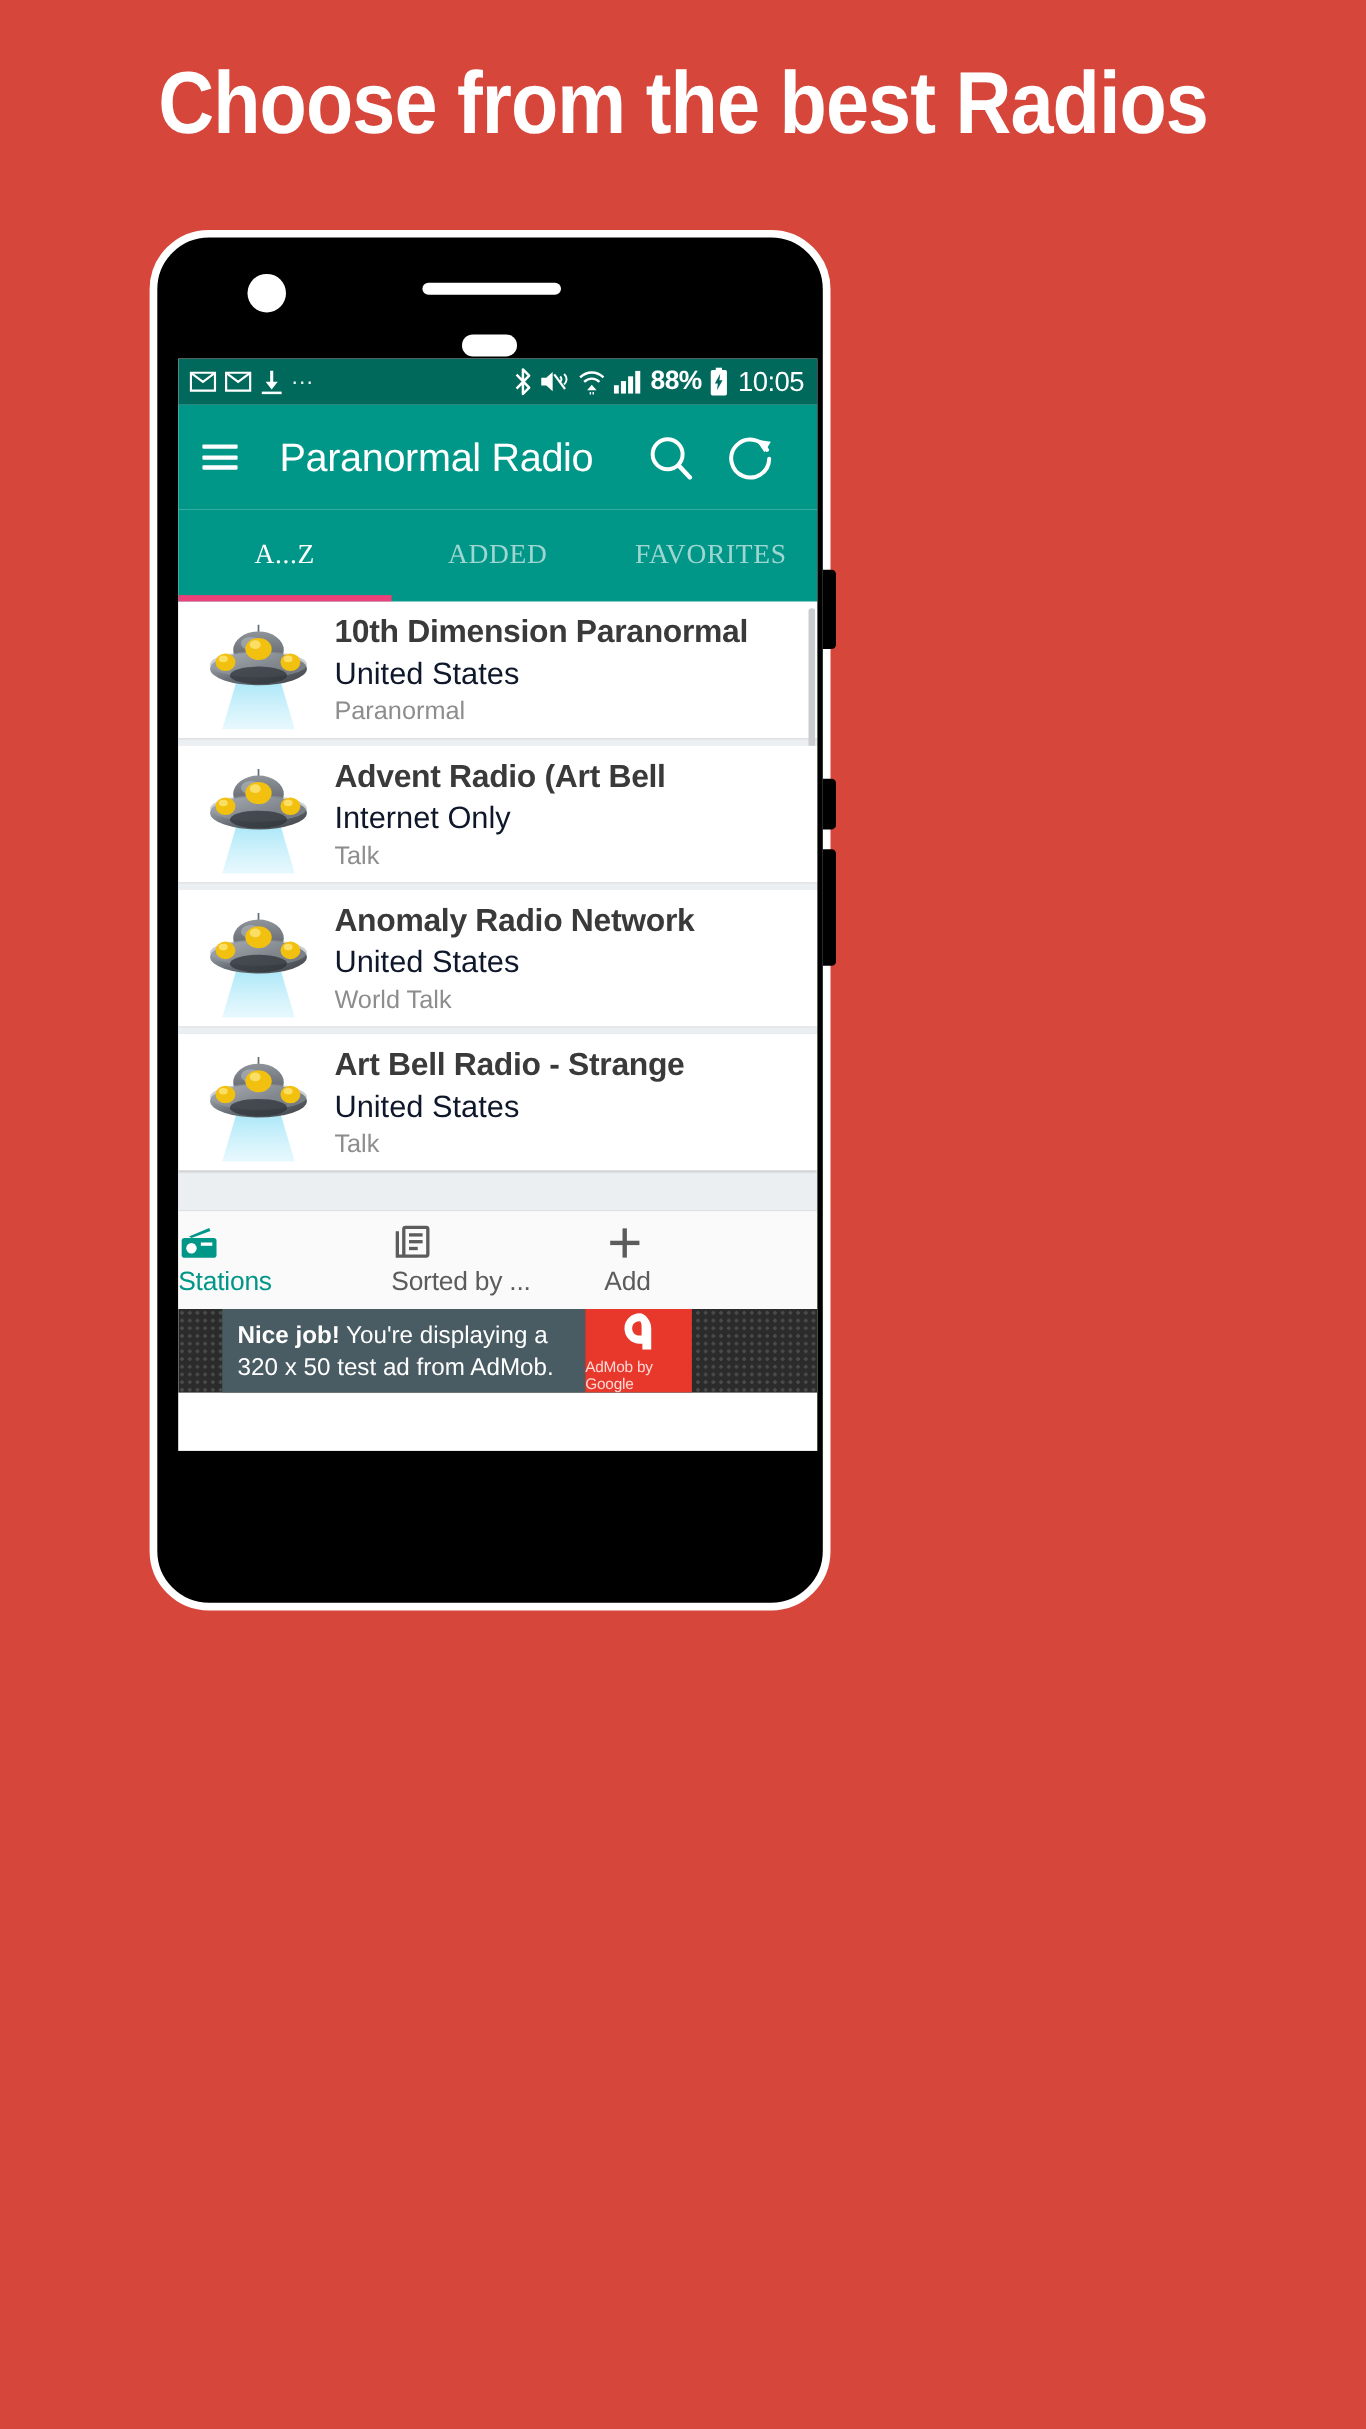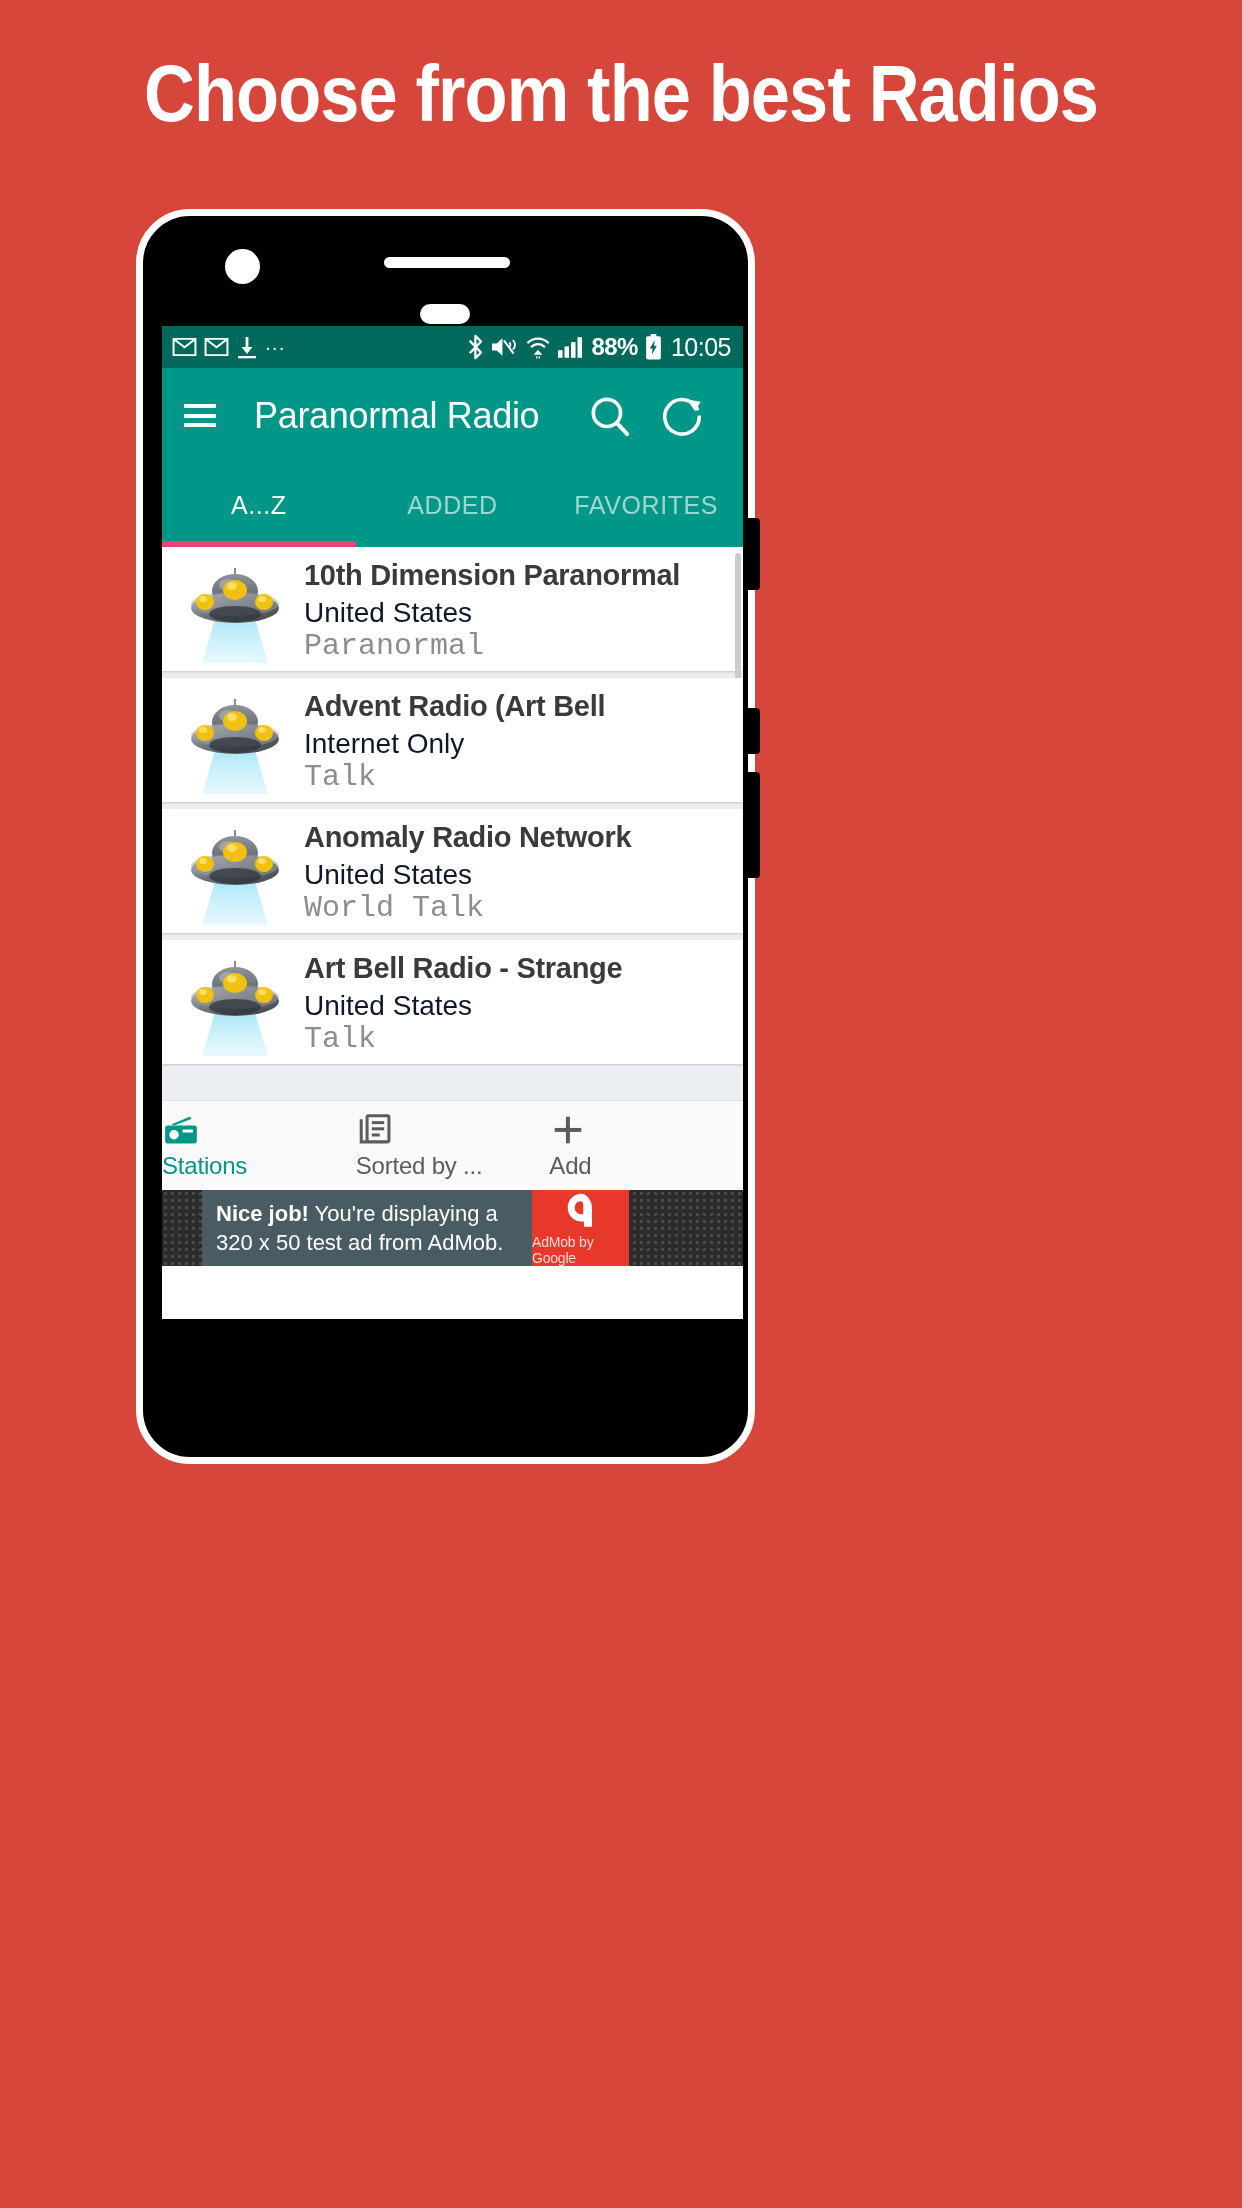--- a/index.html
+++ b/index.html
@@ -96,21 +96,21 @@
     flex:1; color:#ffffff;
     font-size:36px; font-weight:500;
     margin-left:38px; letter-spacing:-0.3px;
     white-space:nowrap;
   }
   .appbar-ico { flex:0 0 auto; margin-left:26px; }
 
   
   .tabs {
     height:84px; background:#009688;
-    display:flex; position:relative;
+    display:flex; position:relative;font-family:Liberation Serif, serif;
   }
   .tab {
     flex:1; display:flex; align-items:center; justify-content:center;
     color:rgba(255,255,255,0.62);
     font-size:25px; font-weight:500; letter-spacing:0.6px;
   }
   .tab.active { color:#ffffff; }
   .tab-indicator {
     position:absolute; bottom:0; left:0;
     width:33.333%; height:6px; background:#ec407a;
@@ -131,21 +131,21 @@
   .meta { margin-left:10px; flex:1; min-width:0; overflow:hidden; }
   .st-name {
     font-size:29px; font-weight:bold; color:#3a3a3a;
     white-space:nowrap; letter-spacing:-0.3px;
     line-height:36px;
   }
   .st-country {
     font-size:28px; color:#0f172a; margin-top:5px; line-height:30px; white-space:nowrap;
   }
   .st-genre {
-    font-size:30px; color:#8d8d8d; margin-top:4px; line-height:29px; white-space:nowrap;font-family:Liberation Mono, monospace;
+    font-size:23px; color:#8d8d8d; margin-top:4px; line-height:29px; white-space:nowrap;
   }
   .scrollbar {
     position:absolute; right:2px; top:6px;
     width:6px; height:148px; background:#c9cdd0; border-radius:3px;
   }
 
   
   .bottomnav {
     height:90px; background:#fafafa;
     display:flex; border-top:1px solid #e0e0e0;

